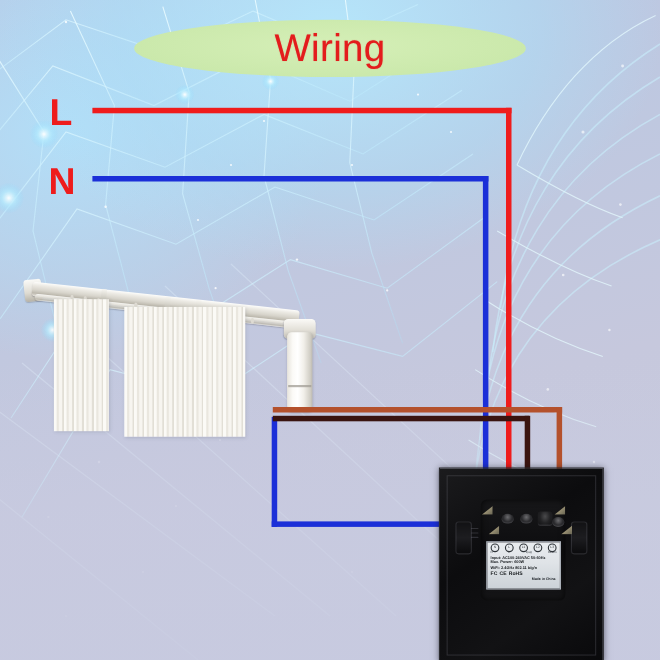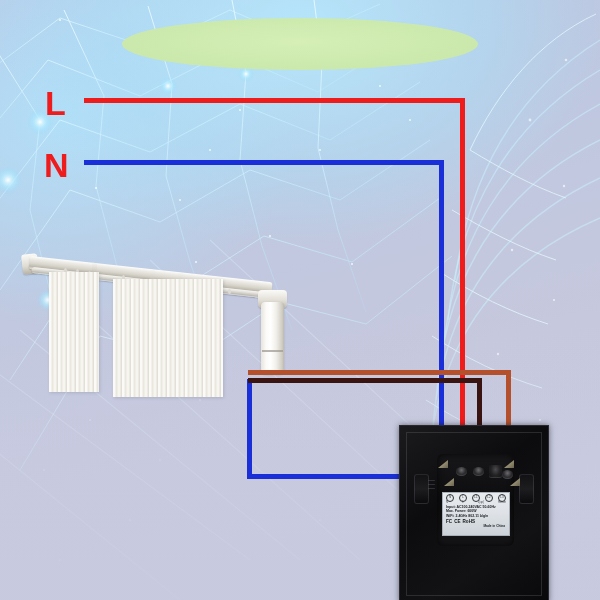--- a/index.html
+++ b/index.html
@@ -293,20 +293,21 @@
       <circle cx="130" cy="520" r="1"></circle>
         <circle cx="250" cy="470" r="1"></circle>
       <circle cx="320" cy="520" r="1"></circle>
         <circle cx="60" cy="560" r="1"></circle>
     </g>
   </svg>
 
   <div class="bg-layer wash"></div>
 
   <div id="title-ellipse"></div>
+  <div id="title-text">Wiring</div>
 
   <div id="label-L" class="term-label">L</div>
   <div id="label-N" class="term-label">N</div>
 
   <div id="curtain-assembly">
 
     <div class="end-cap" style="left:0px;top:8px;width:16px;height:20px;transform:rotate(-6deg);"></div>
 
     <div class="track-rail" style="left:8px;top:10px;width:244px;height:13px;transform:rotate(6.2deg);transform-origin:0 0;"></div>
     <div class="track-rail" style="left:10px;top:21px;width:240px;height:6px;transform:rotate(6.2deg);transform-origin:0 0;opacity:.88;"></div>

